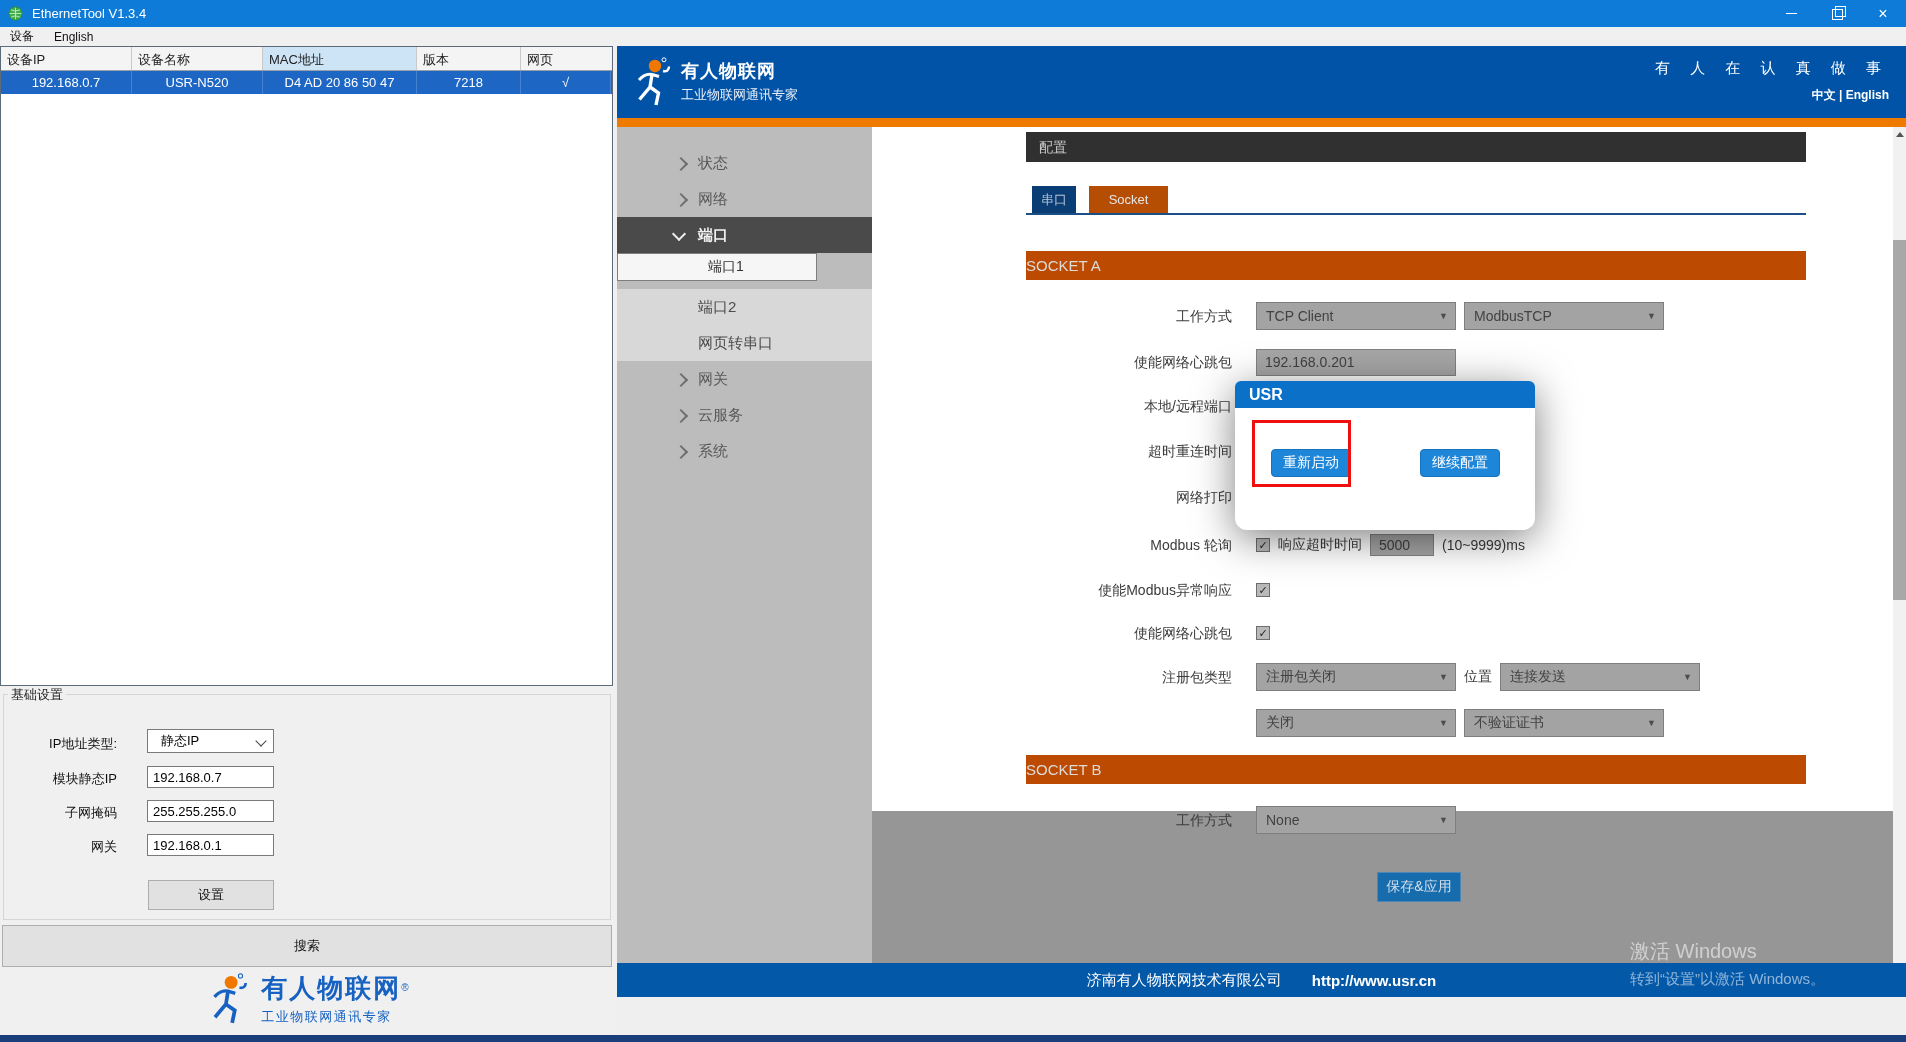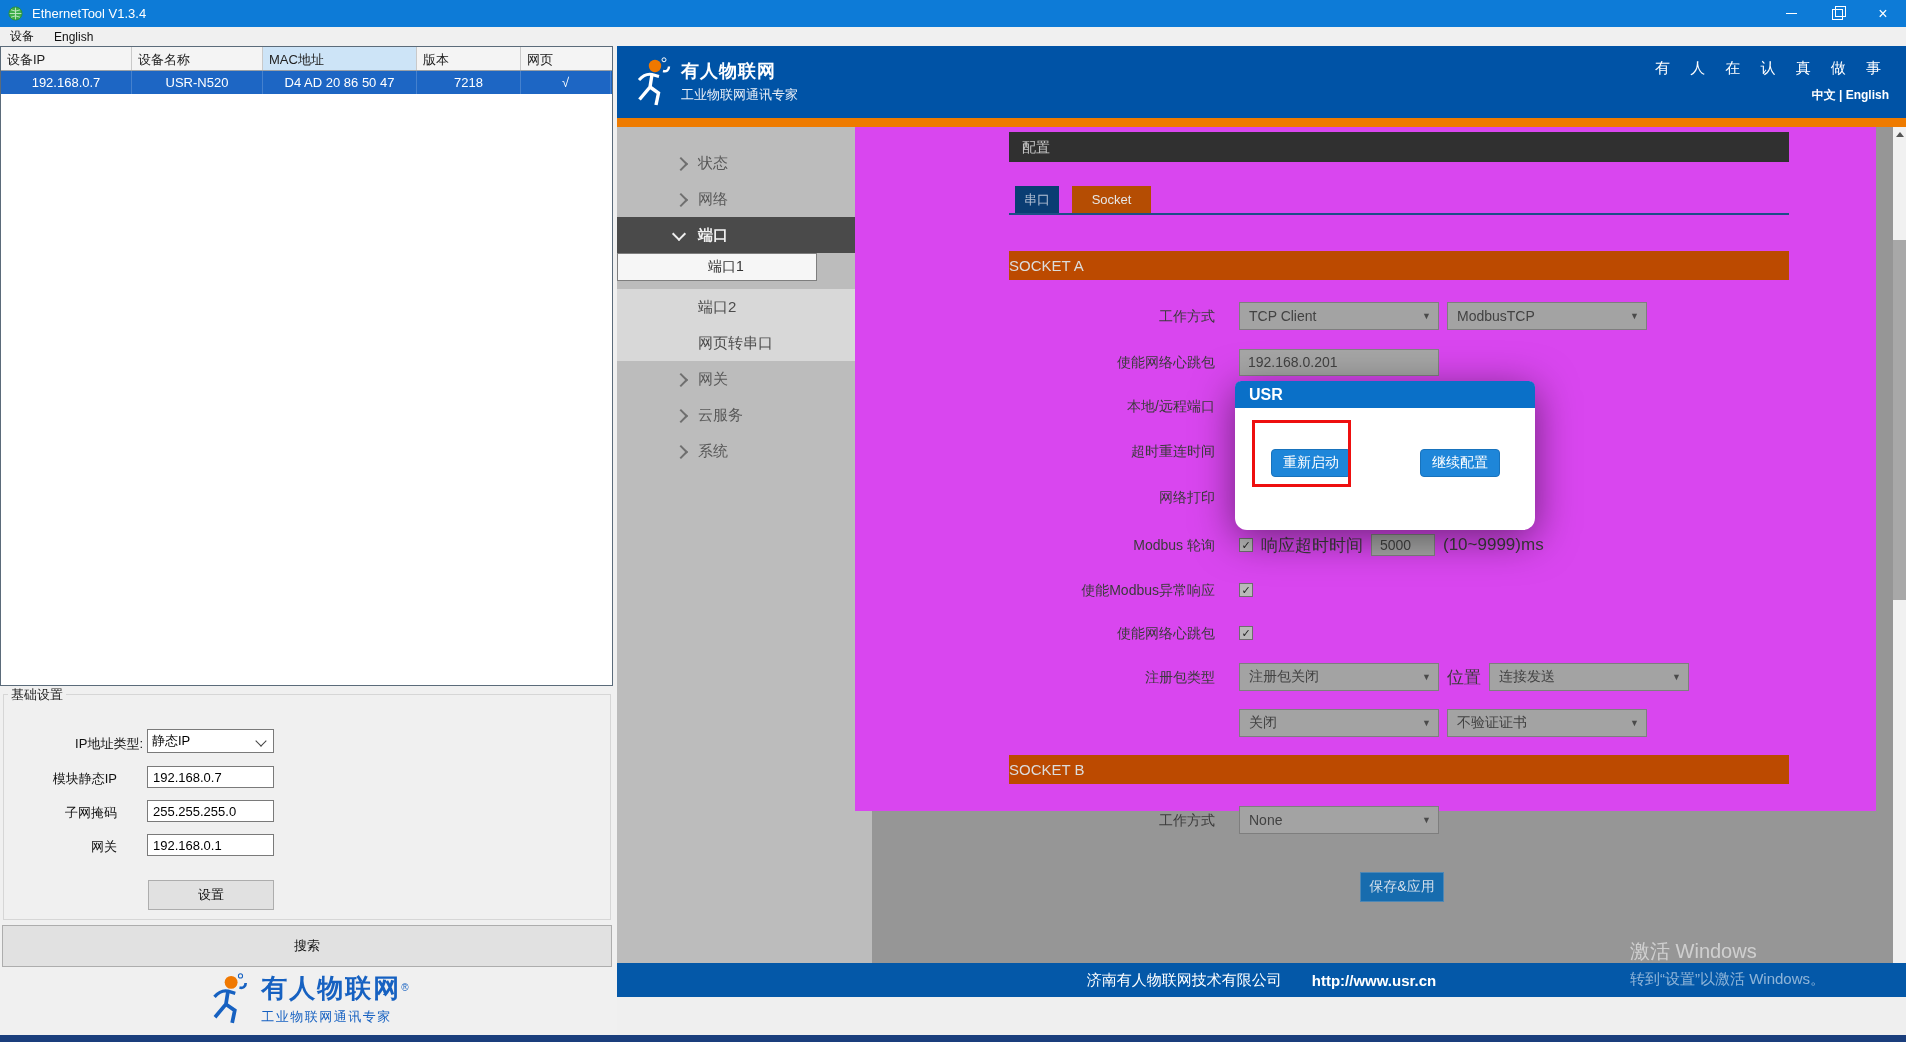--- a/index.html
+++ b/index.html
@@ -38,21 +38,21 @@
   .group-label{position:absolute;left:8px;top:640px;font-size:13px;color:#222;background:#f0f0f0;
                padding:0 3px;z-index:2;}
   .group-box{position:absolute;left:3px;top:648px;width:606px;height:224px;border:1px solid #d6d6d6;}
 
   .flabelL{position:absolute;left:0;width:117px;text-align:right;font-size:13px;color:#111;}
   .wininp{box-sizing:border-box;position:absolute;left:147px;width:127px;height:22px;
           border:1px solid #7a7a7a;background:#fff;font-size:13px;padding:1px 5px;color:#000;
           font-family:"Liberation Sans","DejaVu Sans",sans-serif;}
   .wincombo{box-sizing:border-box;position:absolute;left:147px;width:127px;height:24px;
             border:1px solid #7a7a7a;background:#fff;font-size:13px;color:#000;
-            display:flex;align-items:center;padding:0 4px;}
+            display:flex;align-items:center;padding:0 13px;}
   .combo-chev{position:absolute;right:8px;top:7px;width:7px;height:7px;border-right:1.5px solid #444;
               border-bottom:1.5px solid #444;transform:rotate(45deg);}
   .winbtn{box-sizing:border-box;position:absolute;background:#e1e1e1;border:1px solid #adadad;
           font-size:13px;color:#111;display:flex;align-items:center;justify-content:center;}
 
   .app-logo{position:absolute;left:0;top:925px;width:614px;display:flex;justify-content:center;align-items:center;gap:10px;}
   .app-logo .brand{font-size:26px;font-weight:bold;color:#1661c1;letter-spacing:2px;}
   .app-logo .reg{font-size:10px;color:#1661c1;vertical-align:super;}
   .app-logo .slogan{font-size:13px;color:#1661c1;letter-spacing:1.5px;margin-top:2px;}
 
@@ -72,21 +72,21 @@
              display:flex;align-items:center;}
   .side-item .lbl{margin-left:81px;}
   .chev-r{position:absolute;left:59px;top:14px;width:8px;height:8px;border-right:2px solid #6f6f6f;
           border-bottom:2px solid #6f6f6f;transform:rotate(-45deg);}
   .chev-d{position:absolute;left:57px;top:12px;width:8px;height:8px;border-right:2px solid #eee;
           border-bottom:2px solid #eee;transform:rotate(45deg);}
   .side-item.dark{background:#4a4a4a;color:#f0f0f0;font-weight:bold;}
   .side-item.sub{background:#d8d8d8;color:#4c4c4c;}
   .side-item.sub.sel{background:#f6f6f6;color:#333;}
 
-  .content{position:absolute;left:238px;top:0;width:1021px;height:684px;background:#d946ef;}
+  .content{position:absolute;left:255px;top:0;width:1021px;height:684px;background:#ffffff;}
   .cfg-bar{position:absolute;left:154px;top:5px;width:780px;height:30px;background:#303030;
            color:#c9c9c9;font-size:14px;line-height:30px;padding-left:13px;box-sizing:border-box;}
   .tab{position:absolute;top:59px;height:27px;font-size:13px;display:flex;align-items:center;justify-content:center;}
   .tab.serial{left:160px;width:44px;background:#0a3d73;color:#b7c3d6;}
   .tab.socket{left:217px;width:79px;background:#b54d03;color:#e6e6e6;}
   .tab-underline{position:absolute;left:154px;top:86px;width:780px;height:2px;background:#1c4e87;}
   .sec-bar{position:absolute;left:154px;width:780px;height:29px;background:#bc4a00;color:#dcdcdc;
            font-size:15px;line-height:29px;box-sizing:border-box;}
 
   .frow{position:absolute;left:0;width:1021px;height:28px;}
@@ -94,21 +94,21 @@
           color:#3b3b3b;line-height:28px;}
   .fctrl{position:absolute;left:384px;top:0;height:28px;display:flex;align-items:center;gap:8px;}
   .sel{box-sizing:border-box;width:200px;height:28px;background:#a3a3a3;border:1px solid #7e7e7e;
        display:flex;align-items:center;padding:0 9px;font-size:14px;color:#424242;position:relative;}
   .sel .arr{position:absolute;right:7px;font-size:9px;color:#4a4a4a;}
   .inp{box-sizing:border-box;width:200px;height:27px;background:#a6a6a6;border:1px solid #828282;
        padding:0 8px;font-size:14px;color:#424242;font-family:"Liberation Sans","DejaVu Sans",sans-serif;}
   .inp.small{width:64px;height:22px;}
   .chk{box-sizing:border-box;width:14px;height:14px;background:#b9b9b9;border:1px solid #6e6e6e;
        font-size:11px;line-height:12px;text-align:center;color:#1f1f1f;}
-  .inline-lbl{font-size:17px;color:#3b3b3b;}
+  .inline-lbl{font-size:14px;color:#3b3b3b;}
   .save-btn{position:absolute;left:505px;top:745px;width:84px;height:30px;background:#176cae;
             border:1px solid #4d87b5;color:#d3dfeb;font-size:14px;display:flex;align-items:center;
             justify-content:center;box-sizing:border-box;}
 
   .pg-footer{position:absolute;left:0;top:917px;width:1289px;height:34px;background:#0458a8;
              color:#fff;display:flex;align-items:center;justify-content:center;gap:30px;font-size:15px;}
   .pg-footer .url{font-weight:bold;}
   .pg-below{position:absolute;left:0;top:951px;width:1289px;height:38px;background:#efefef;}
 
   .scrollbar{position:absolute;left:1276px;top:81px;width:13px;height:836px;background:#f1f1f1;z-index:8;}
@@ -180,21 +180,21 @@
       <div class="cell c1">USR-N520</div>
       <div class="cell c2">D4 AD 20 86 50 47</div>
       <div class="cell c3">7218</div>
       <div class="cell c4">√</div>
     </div>
   </div>
 
   <div class="group-label">基础设置</div>
   <div class="group-box"></div>
 
-  <div class="flabelL" style="top:689px;padding-left:26px;">IP地址类型:</div>
+  <div class="flabelL" style="top:689px;">IP地址类型:</div>
   <div class="wincombo" style="top:683px;">
     <span>静态IP</span>
     <span class="combo-chev"></span>
   </div>
 
   <div class="flabelL" style="top:724px;">模块静态IP</div>
   <input class="wininp" style="top: 720px;" value="192.168.0.7">
 
   <div class="flabelL" style="top:758px;">子网掩码</div>
   <input class="wininp" style="top: 754px;" value="255.255.255.0">

